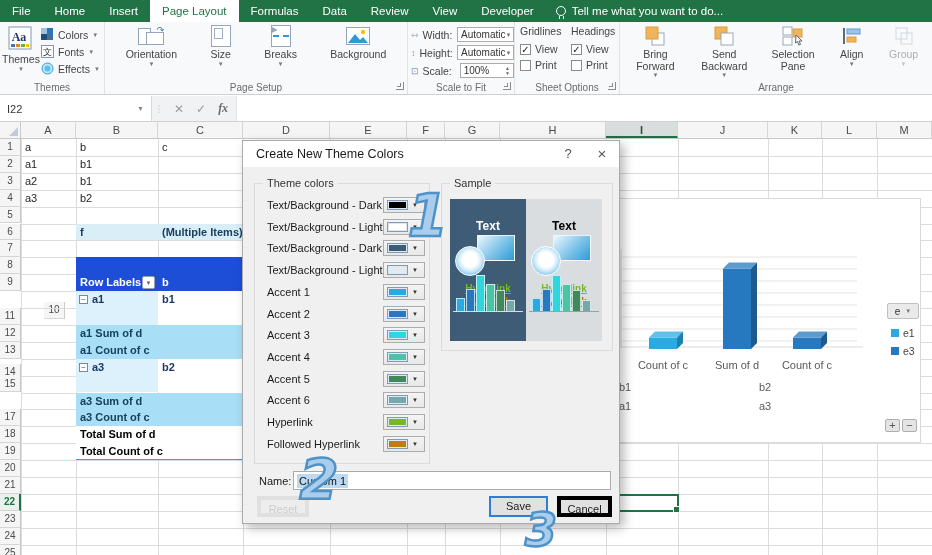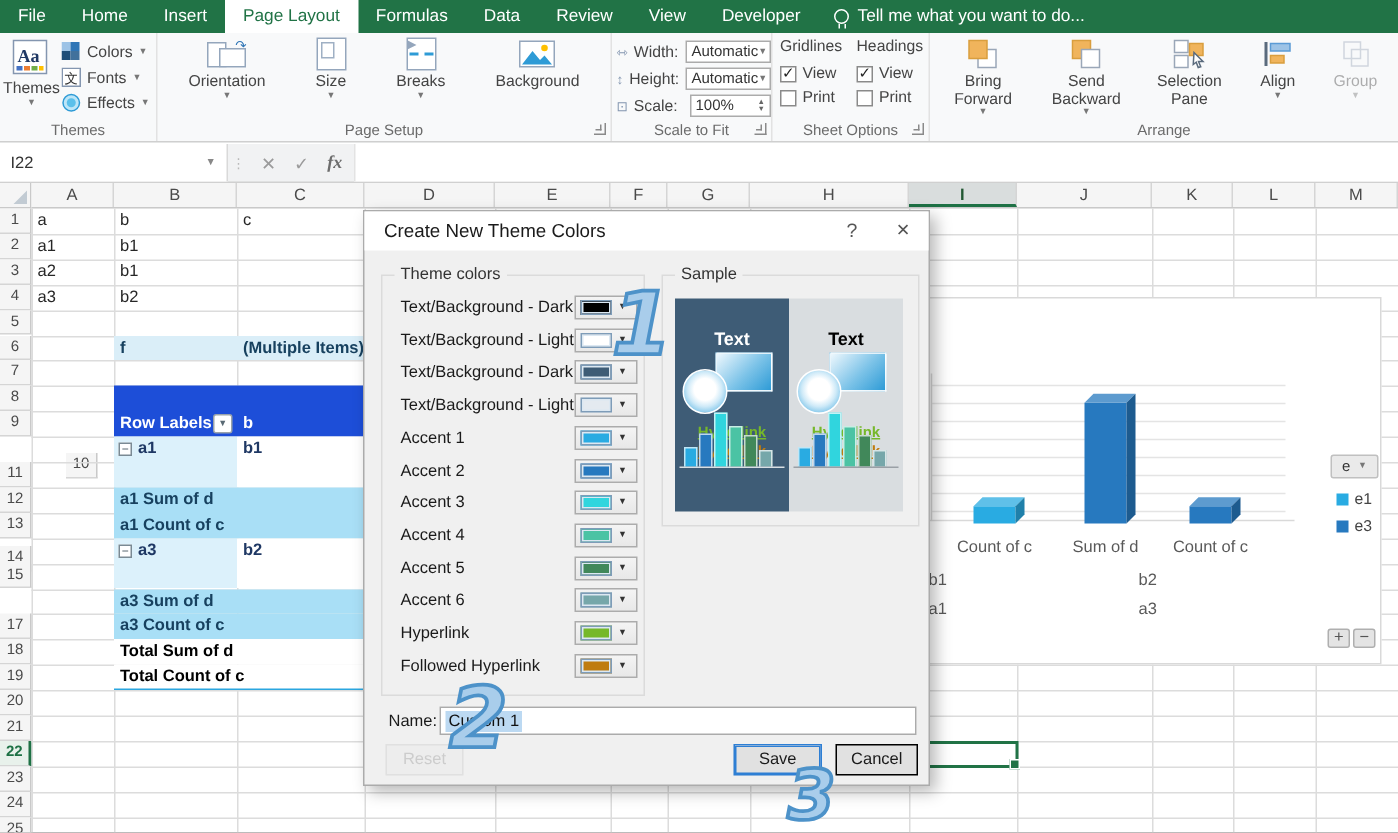--- a/index.html
+++ b/index.html
@@ -111,21 +111,21 @@
   .pcirc{position:absolute;left:5px;top:13px;width:30px;height:30px;border-radius:50%;border:1.5px solid #fff;
     background:radial-gradient(circle at 50% 45%,#FFFFFF 35%,#CFEAF8 55%,#35A3DC 100%);}
   .pbars{position:absolute;left:6px;right:6px;top:70px;height:42px;display:flex;align-items:flex-end;gap:1px;}
   .pbars .bar{width:9px;border:1px solid rgba(255,255,255,.7);border-bottom:none;}
   .pbase{position:absolute;left:3px;right:3px;top:112px;height:1px;background:rgba(255,255,255,.8);}
   .panel.light .pbase{background:#9AA0A6;}
   .plink{text-align:center;font-size:10px;font-weight:bold;text-decoration:underline;margin-top:2px;}
   .namefield{position:absolute;left:50px;top:330px;width:318px;height:19px;background:#fff;border:1px solid #ABABAB;
     font-size:11px;display:flex;align-items:center;padding-left:3px;}
   .namefield .sel{background:#BCD9F2;color:#111;padding:1px 2px;}
-  .dbtn{position:absolute;height:21px;background:#E1E1E1;border:1px solid #000000;font-size:11px;color:#1A1A1A;
+  .dbtn{position:absolute;height:21px;background:#E1E1E1;border:4px solid #000000;font-size:11px;color:#1A1A1A;
     text-align:center;line-height:19px;}
   .dbtn.default{border:1px solid #2E7FD4;box-shadow:inset 0 0 0 1px #2E7FD4;}
   .dbtn.disabled{background:#E9E9E9;border-color:#CBCBCB;color:#9C9C9C;}
 
   
   .ann{position:absolute;z-index:60;overflow:visible;}
   .ann text{font-family:"DejaVu Sans",sans-serif;font-weight:bold;font-style:italic;
     fill:#A9CDEB;stroke:#4D92C9;stroke-width:2.5px;text-anchor:middle;}
 
   

